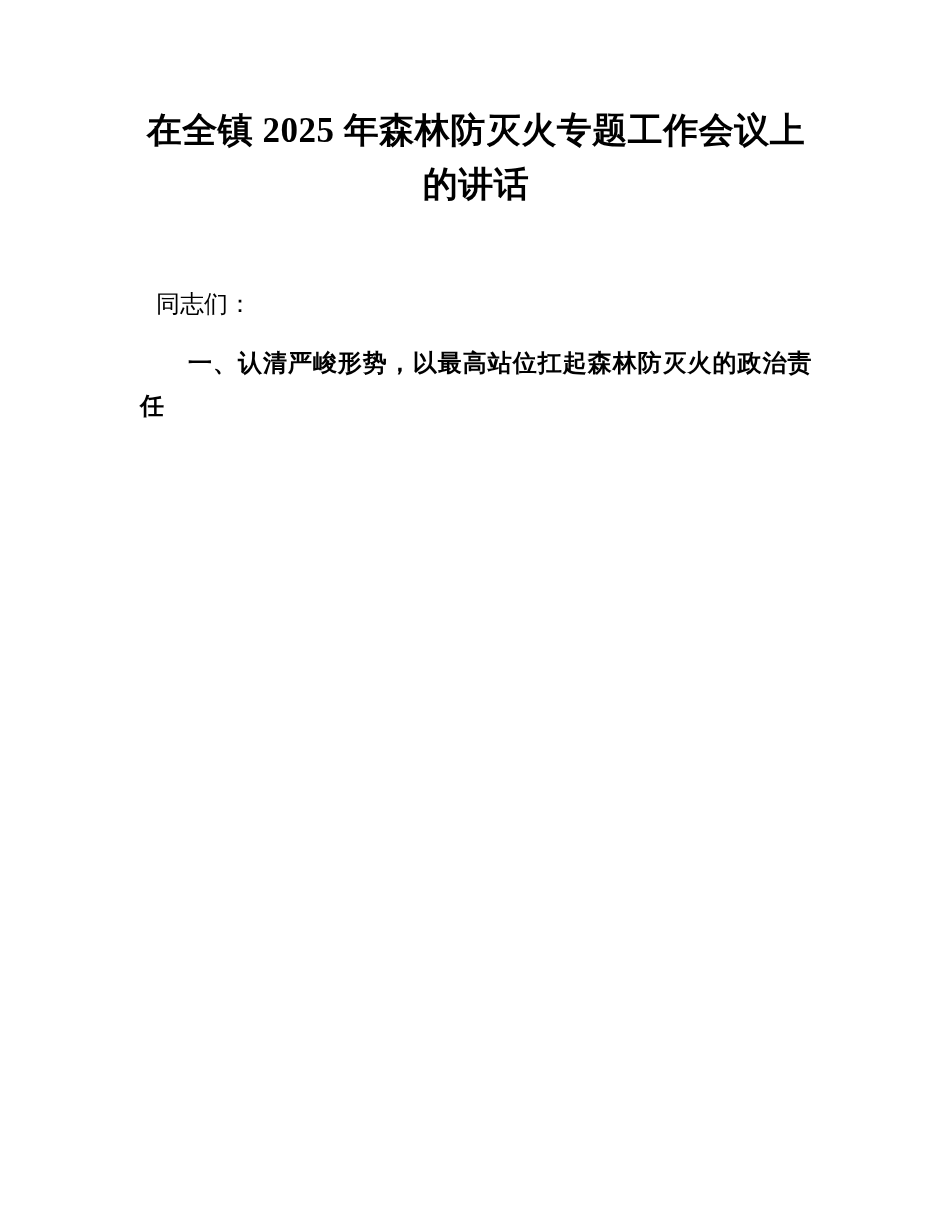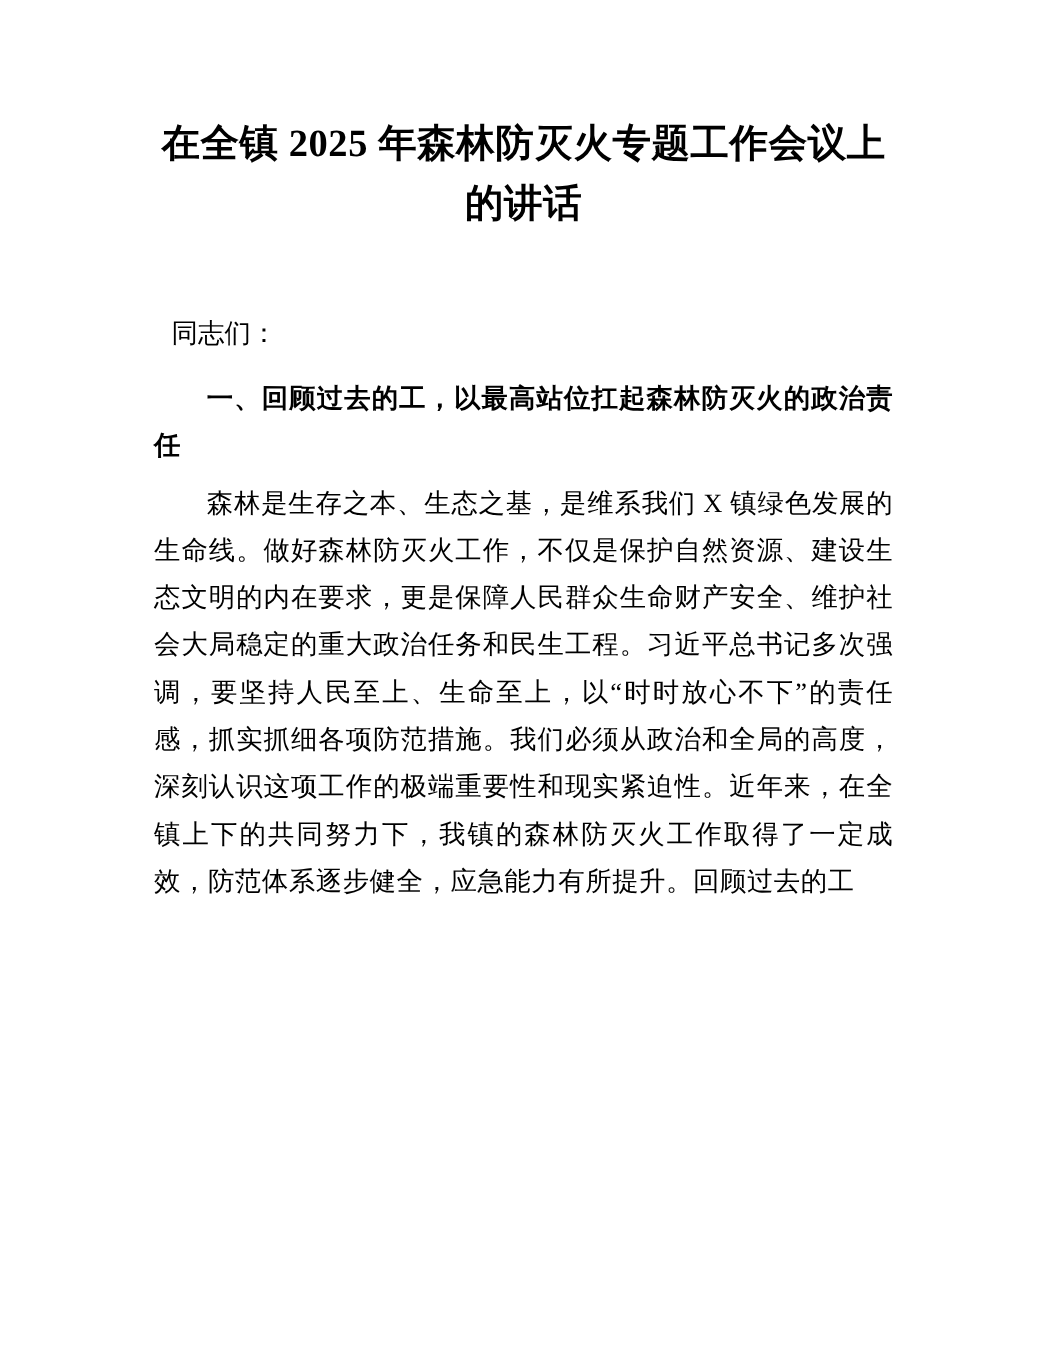--- a/index.html
+++ b/index.html
@@ -55,16 +55,15 @@
 </style>
 </head>
 <body>
 
 <div class="page">
   <h1 class="doc-title">在全镇 2025 年森林防灭火专题工作会议上的讲话</h1>
 
   <p class="salutation">同志们：</p>
 
 
-  <p class="heading-para">一、回顾过去的工，以最高站位扛起森林防灭火的政治责任</p>
+  <p class="heading-para">一、认清严峻形势，以最高站位扛起森林防灭火的政治责任</p>
 
-  <p class="body-para">森林是生存之本、生态之基，是维系我们 X 镇绿色发展的生命线。做好森林防灭火工作，不仅是保护自然资源、建设生态文明的内在要求，更是保障人民群众生命财产安全、维护社会大局稳定的重大政治任务和民生工程。习近平总书记多次强调，要坚持人民至上、生命至上，以“时时放心不下”的责任感，抓实抓细各项防范措施。我们必须从政治和全局的高度，深刻认识这项工作的极端重要性和现实紧迫性。近年来，在全镇上下的共同努力下，我镇的森林防灭火工作取得了一定成效，防范体系逐步健全，应急能力有所提升。回顾过去的工</p>
 </div>
 
 </body></html>

